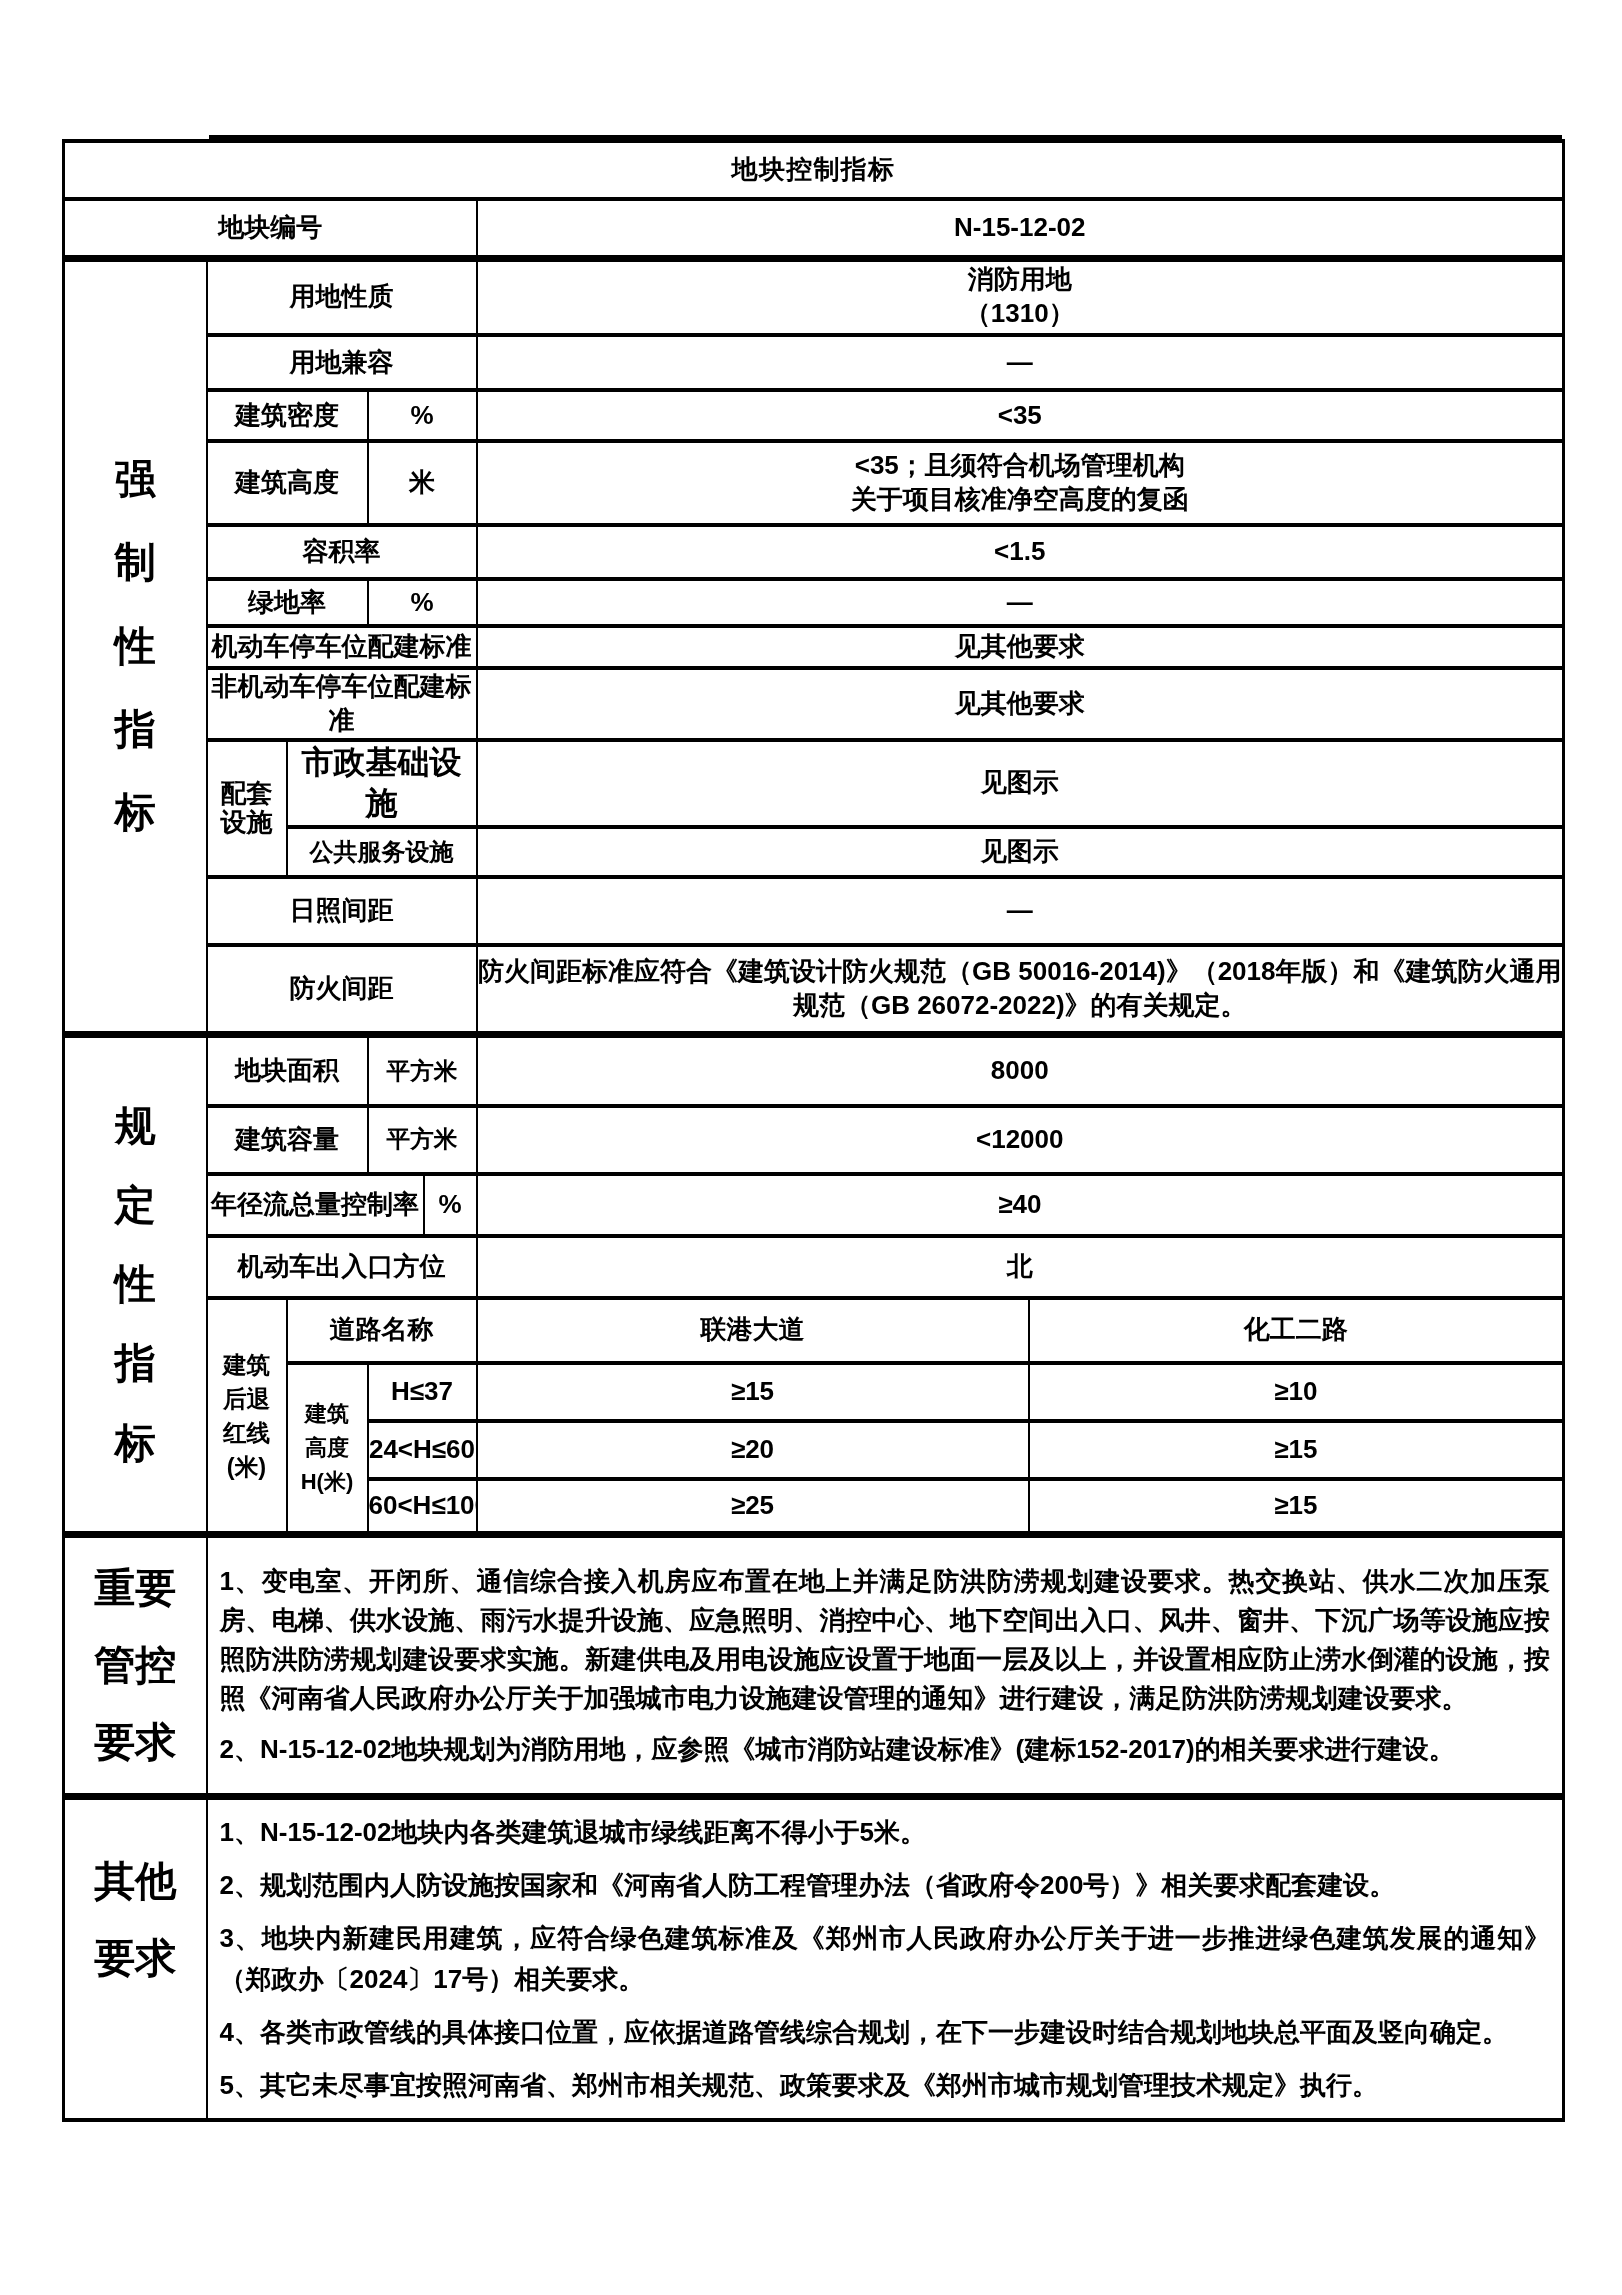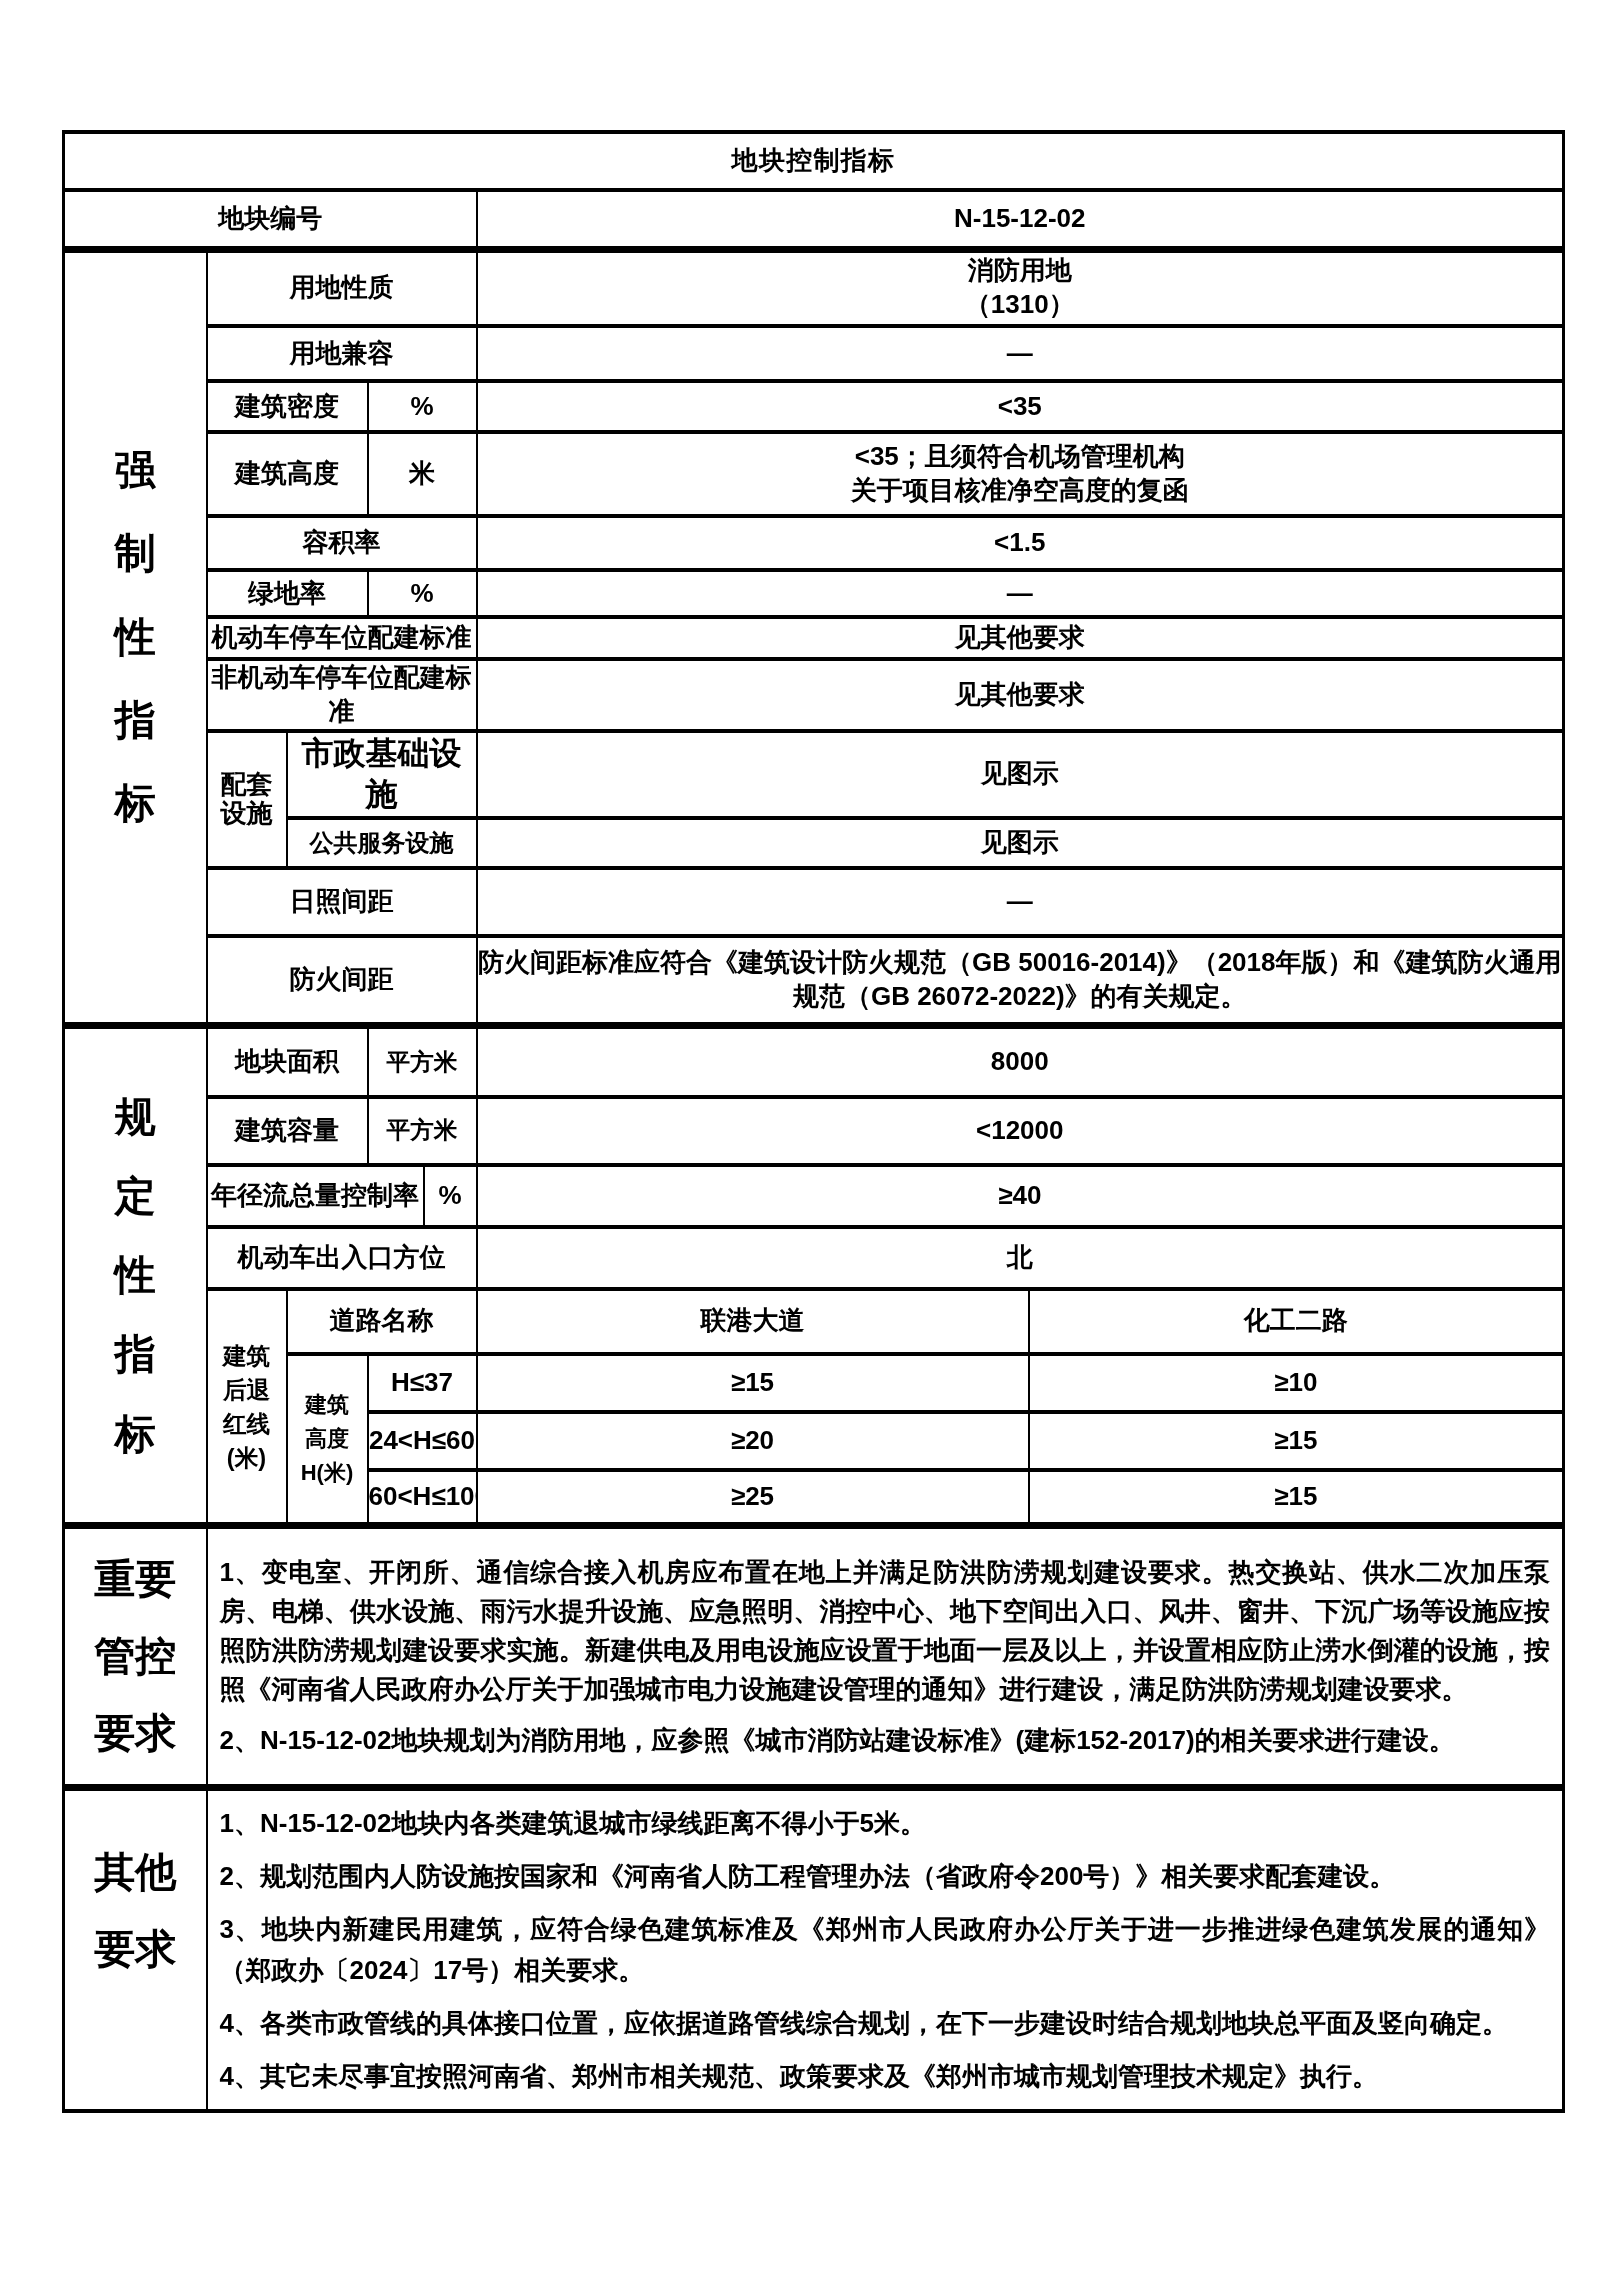--- a/index.html
+++ b/index.html
@@ -6,21 +6,21 @@
   body {
     width: 1622px; height: 2295px;
     background: #ffffff;
     position: relative;
     overflow: hidden;
     font-family: "Liberation Sans", sans-serif;
     color: #000;
   }
   #sheet {
     position: absolute;
-    left: 62px; top: 130px;
+    left: 62px; top: 139px;
     width: 1500px;
   }
   table.ctrl {
     width: 1500px;
     table-layout: fixed;
     border-collapse: collapse;
     background: #fff;
   }
   table.ctrl td {
     border: 2.6px solid #000;
@@ -265,19 +265,19 @@
       <div class="v-label gap-sm lift">
         <span>其他</span>
         <span>要求</span>
       </div>
     </td>
     <td colspan="6" class="para-cell oth">
       <p class="pitem">1、N-15-12-02地块内各类建筑退城市绿线距离不得小于5米。</p>
       <p class="pitem">2、规划范围内人防设施按国家和《河南省人防工程管理办法（省政府令200号）》相关要求配套建设。</p>
       <p class="pitem">3、地块内新建民用建筑，应符合绿色建筑标准及《郑州市人民政府办公厅关于进一步推进绿色建筑发展的通知》（郑政办〔2024〕17号）相关要求。</p>
       <p class="pitem">4、各类市政管线的具体接口位置，应依据道路管线综合规划，在下一步建设时结合规划地块总平面及竖向确定。</p>
-      <p class="pitem">4、其它未尽事宜按照河南省、郑州市相关规范、政策要求及《郑州市城市规划管理技术规定》执行。</p>
+      <p class="pitem">5、其它未尽事宜按照河南省、郑州市相关规范、政策要求及《郑州市城市规划管理技术规定》执行。</p>
     </td>
   </tr>
 </tbody>
     </table>
 </div>
 
 
 </body></html>

